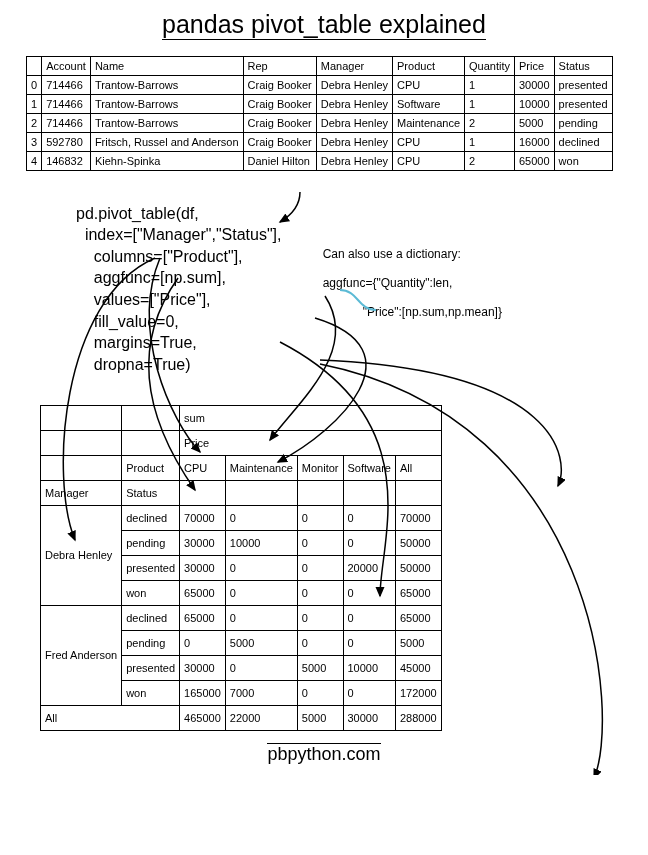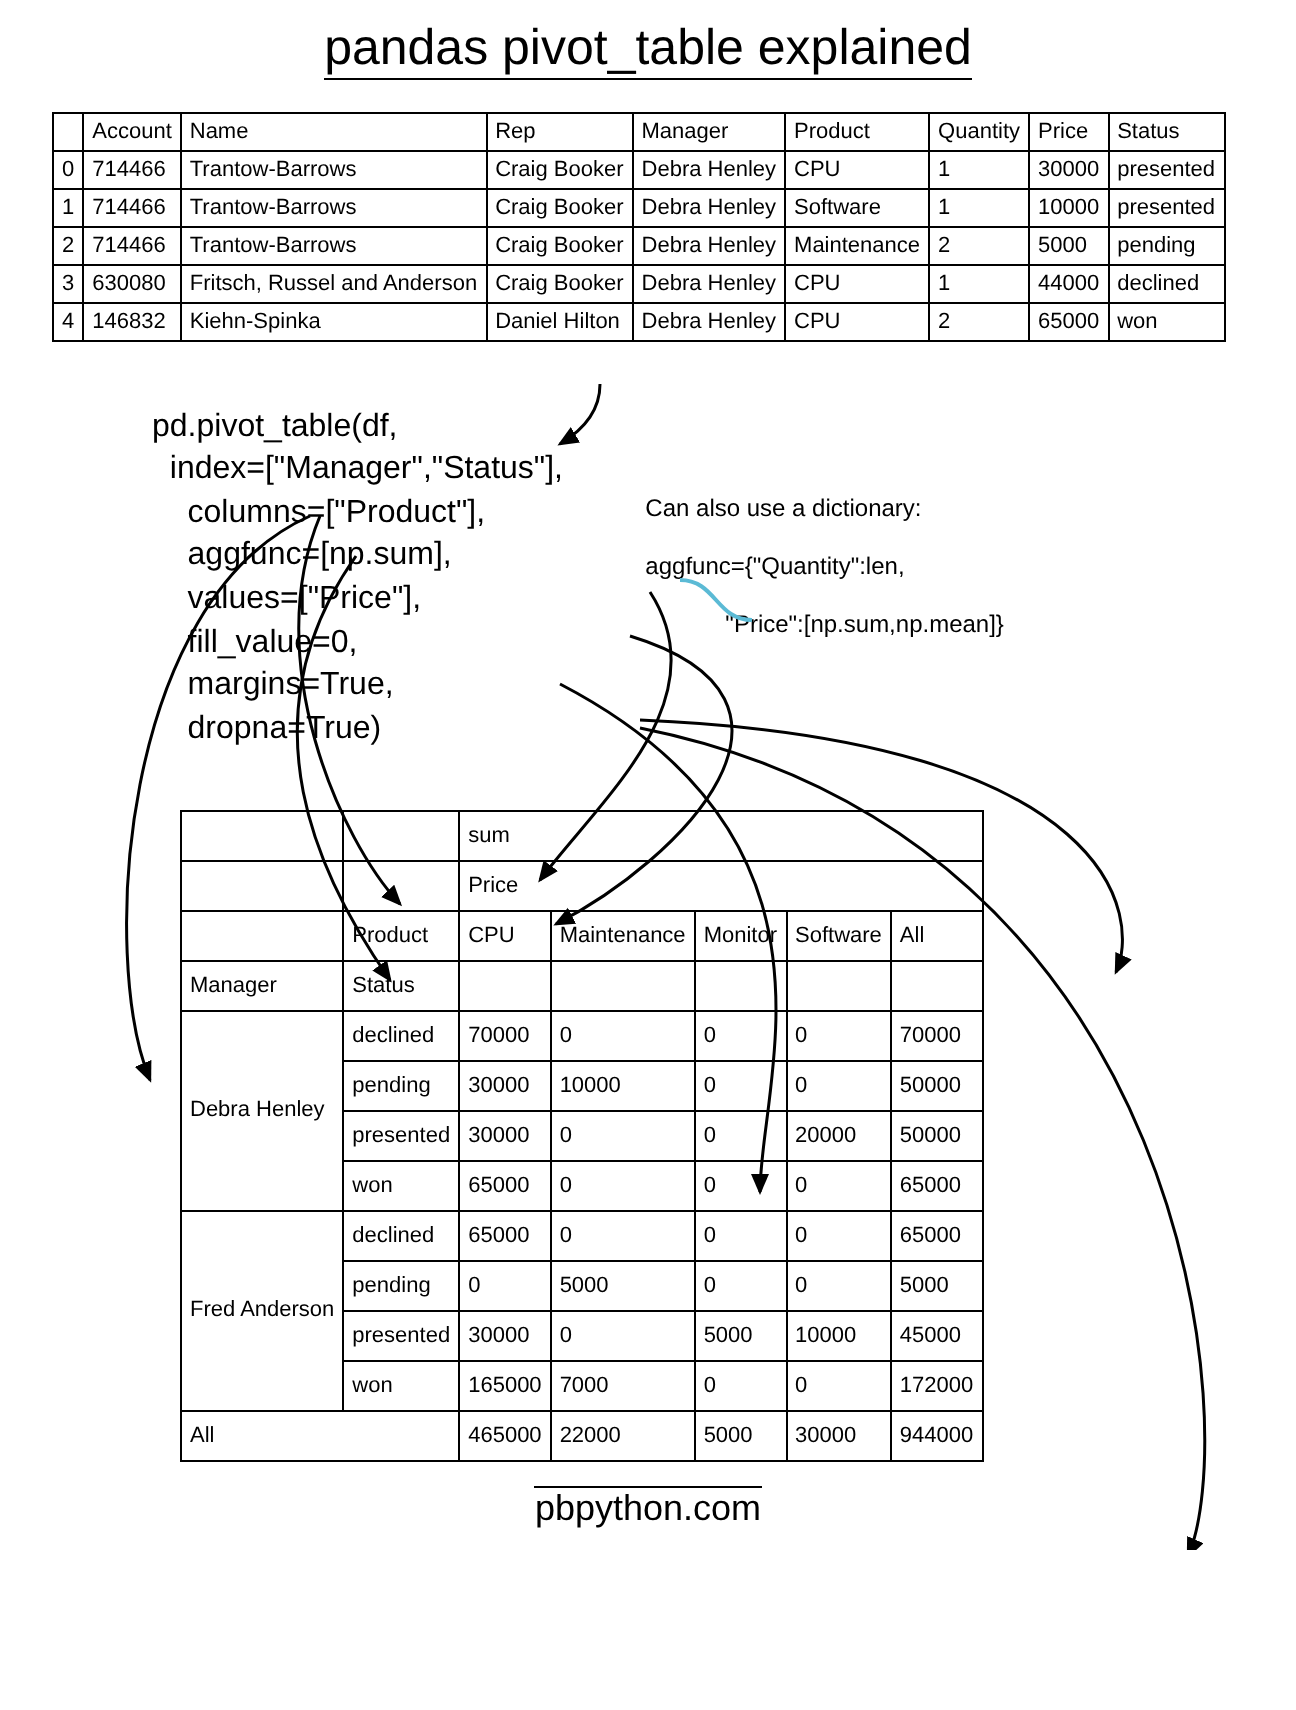--- a/index.html
+++ b/index.html
@@ -38,21 +38,21 @@
     position: relative;
   }
   .annotation {
     position: absolute;
     font-size: 12px;
     line-height: 1.2;
     left: 240px;
     top: 52px;
     width: 200px;
   }
-  .pivot-table { margin: 6px 0 6px 82px; }
+  .pivot-table { margin: 6px 0 6px 32px; }
   .pivot-table td, .pivot-table th { height: 18px; }
   .footer {
     text-align: center;
     font-size: 18px;
     border-top: 1px solid #000;
     display: inline-block;
     margin-top: 6px;
   }
   .footer-wrap { text-align: center; }
   .nowrap { white-space: nowrap; }
@@ -112,27 +112,27 @@
         <td class="nowrap">Trantow-Barrows</td>
         <td class="nowrap">Craig Booker</td>
         <td class="nowrap">Debra Henley</td>
         <td class="nowrap">Maintenance</td>
         <td class="nowrap">2</td>
         <td class="nowrap">5000</td>
         <td class="nowrap">pending</td>
       </tr>
       <tr>
         <th class="nowrap">3</th>
-        <td class="nowrap">630080</td>
+        <td class="nowrap">592780</td>
         <td class="nowrap">Fritsch, Russel and Anderson</td>
         <td class="nowrap">Craig Booker</td>
         <td class="nowrap">Debra Henley</td>
         <td class="nowrap">CPU</td>
         <td class="nowrap">1</td>
-        <td class="nowrap">44000</td>
+        <td class="nowrap">16000</td>
         <td class="nowrap">declined</td>
       </tr>
       <tr>
         <th class="nowrap">4</th>
         <td class="nowrap">146832</td>
         <td class="nowrap">Kiehn-Spinka</td>
         <td class="nowrap">Daniel Hilton</td>
         <td class="nowrap">Debra Henley</td>
         <td class="nowrap">CPU</td>
         <td class="nowrap">2</td>
@@ -257,21 +257,21 @@
         <td>172000</td>
       </tr>
     </tbody>
   <tbody>
       <tr id="pivot-totals-row">
     <th colspan="2">All</th>
   <td>465000</td>
         <td>22000</td>
         <td>5000</td>
         <td>30000</td>
-        <td>944000</td>
+        <td>288000</td>
       </tr>
 </tbody>
   </table>
 
 <div class="footer-wrap">
   <span class="footer">pbpython.com</span>
 </div>
 
 <svg class="overlay" width="648" height="855">
   <defs>

